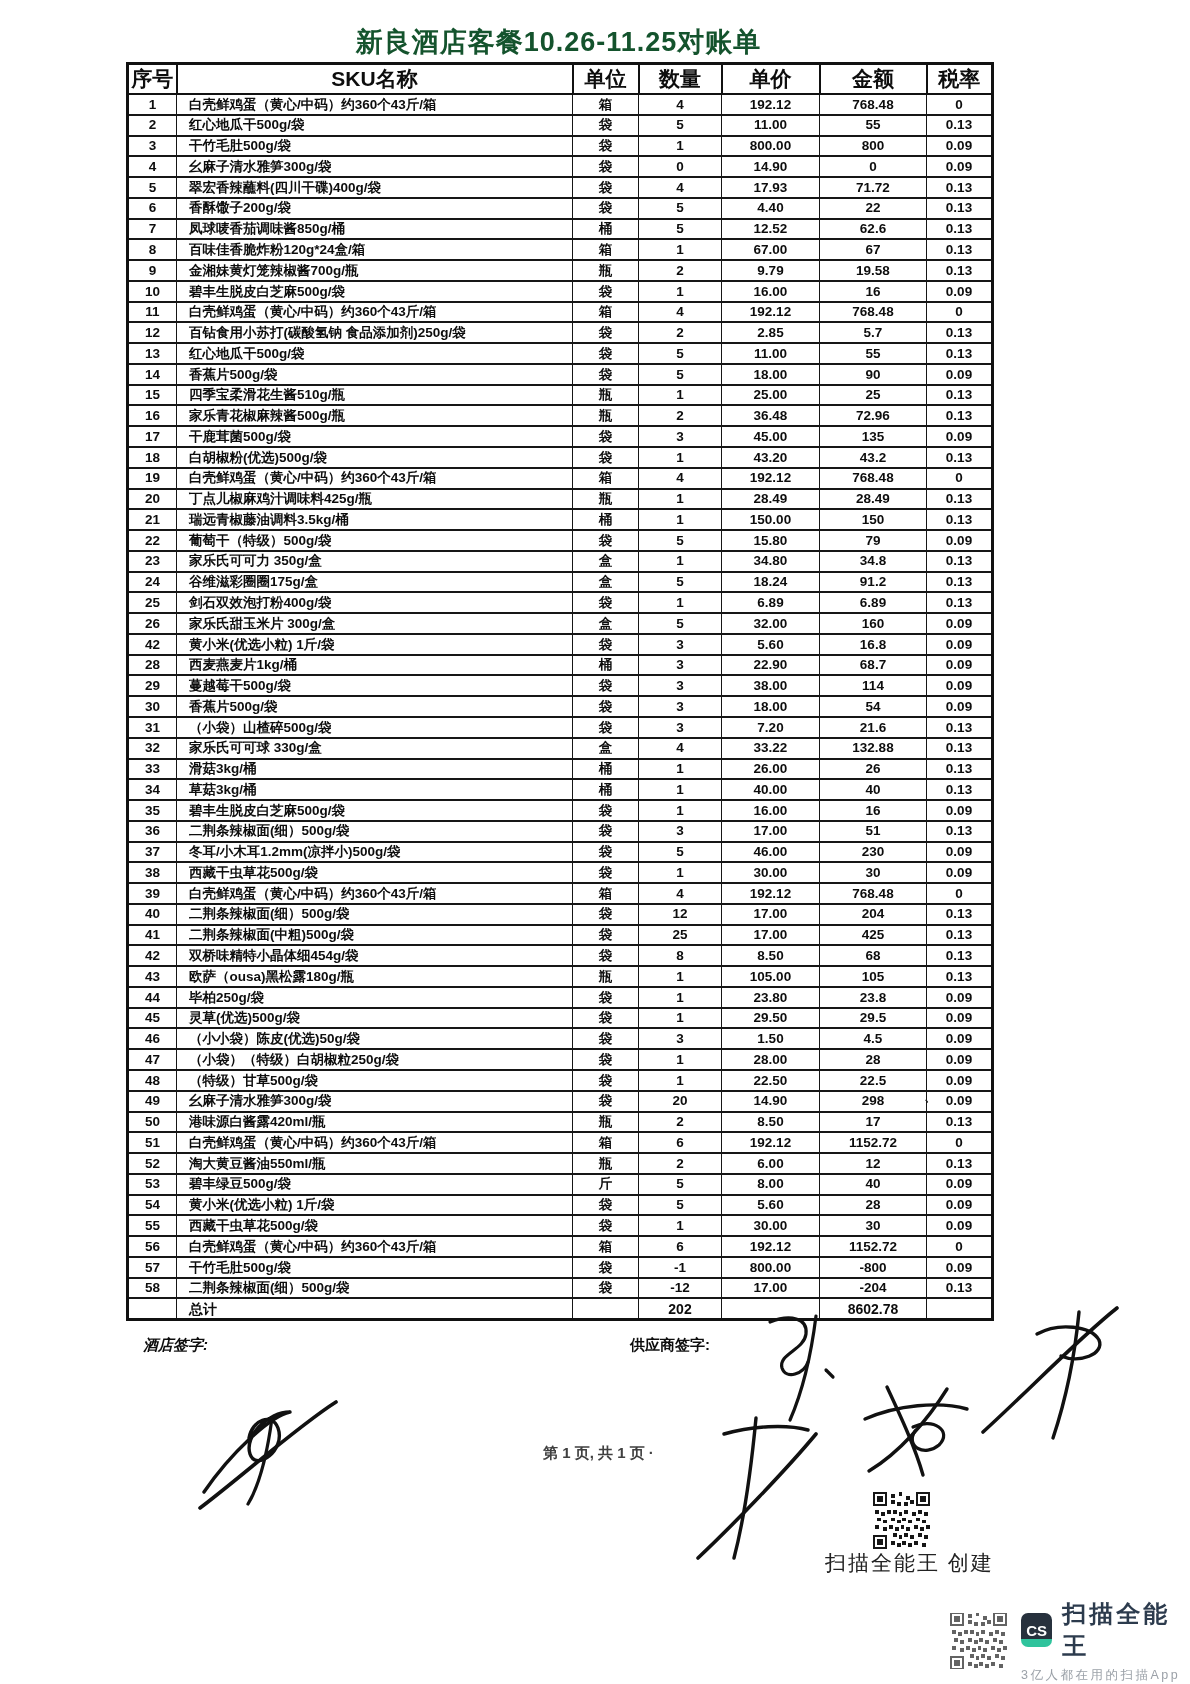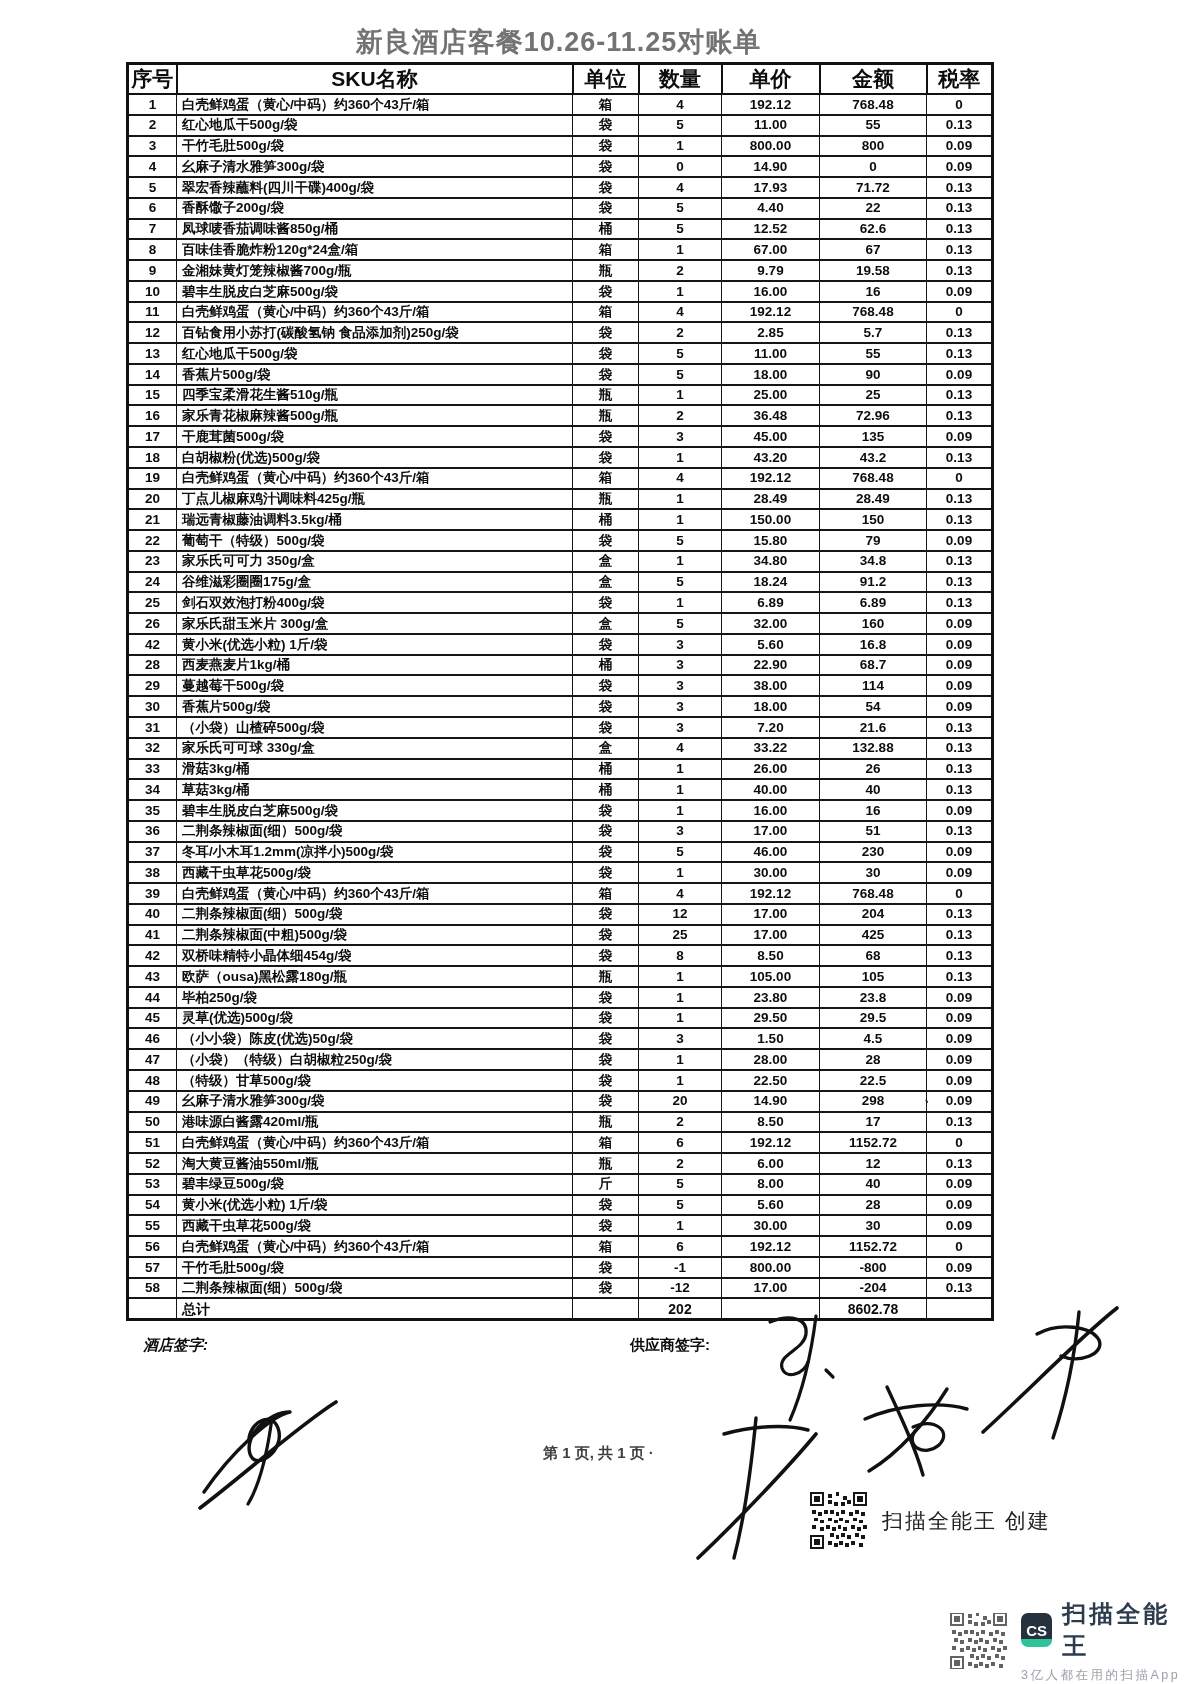--- a/index.html
+++ b/index.html
@@ -3,45 +3,45 @@
 <meta charset="utf-8">
 <style>
   * { margin:0; padding:0; box-sizing:border-box; }
   body { background:#e8e8e8; font-family:"Liberation Sans", sans-serif; }
   .page {
     position:relative; width:1190px; height:1684px; margin:0 auto;
     background:#ffffff; color:#0f0f0f; overflow:hidden;
   }
   .doc-title {
     position:absolute; left:126px; top:24px; width:865px;
-    text-align:center; font-size:27px; font-weight:700; letter-spacing:1px; color:#737373;
+    text-align:center; font-size:27px; font-weight:700; letter-spacing:1px; color:#14532d;
   }
   table.recon {
     position:absolute; left:126px; top:62px; width:865px;
     border-collapse:collapse; table-layout:fixed;
     font-weight:700; color:#0d0d0d;
     border:3px solid #111;
   }
   table.recon th {
     height:27px; font-size:21px; border:2px solid #111; border-bottom:2.5px solid #111;
     white-space:nowrap; overflow:hidden;
   }
   table.recon td {
     height:20.78px; font-size:13.5px; line-height:1;
     border:1.6px solid #161616; border-top-width:2px; border-bottom-width:2px;
     text-align:center; white-space:nowrap; overflow:hidden; padding:0 2px;
   }
-  table.recon td.sku { text-align:left; padding-left:5px; }
+  table.recon td.sku { text-align:left; padding-left:12px; }
   table.recon .total-row td { font-size:14px; }
   .sign-label { position:absolute; font-size:15px; font-weight:700; color:#0d0d0d; }
   .page-indicator { position:absolute; left:543px; top:1444px; font-size:15px; font-weight:700; color:#404040; }
   .tick-mark { position:absolute; left:924px; top:1088px; font-size:13px; font-weight:700; color:#222; }
   .sig { position:absolute; }
   .sig path { fill:none; stroke:#111; stroke-linecap:round; stroke-linejoin:round; }
-  .scan-credit { position:absolute; left:810px; top:1492px; display:flex; align-items:center; color:#1c1c1c; }
+  .scan-credit { position:absolute; left:810px; top:1492px; display:flex; align-items:center; color:#1c1c1c;flex-direction:column; }
   .scan-credit .credit-text { margin-left:15px; font-size:21px; font-weight:500; letter-spacing:2px; color:#222; }
   .qr-small { width:57px; height:57px; color:#161616; }
   .branding { position:absolute; left:950px; top:1598px; display:flex; align-items:center; }
   .qr-gray { width:60px; height:60px; color:#636363; }
   .cs-block { margin-left:14px; }
   .cs-row { display:flex; align-items:center; }
   .cs-logo {
     width:33px; height:34px; border-radius:7px;
     display:flex; align-items:center; justify-content:center;
     font-size:15px; font-weight:700; color:#fff;

